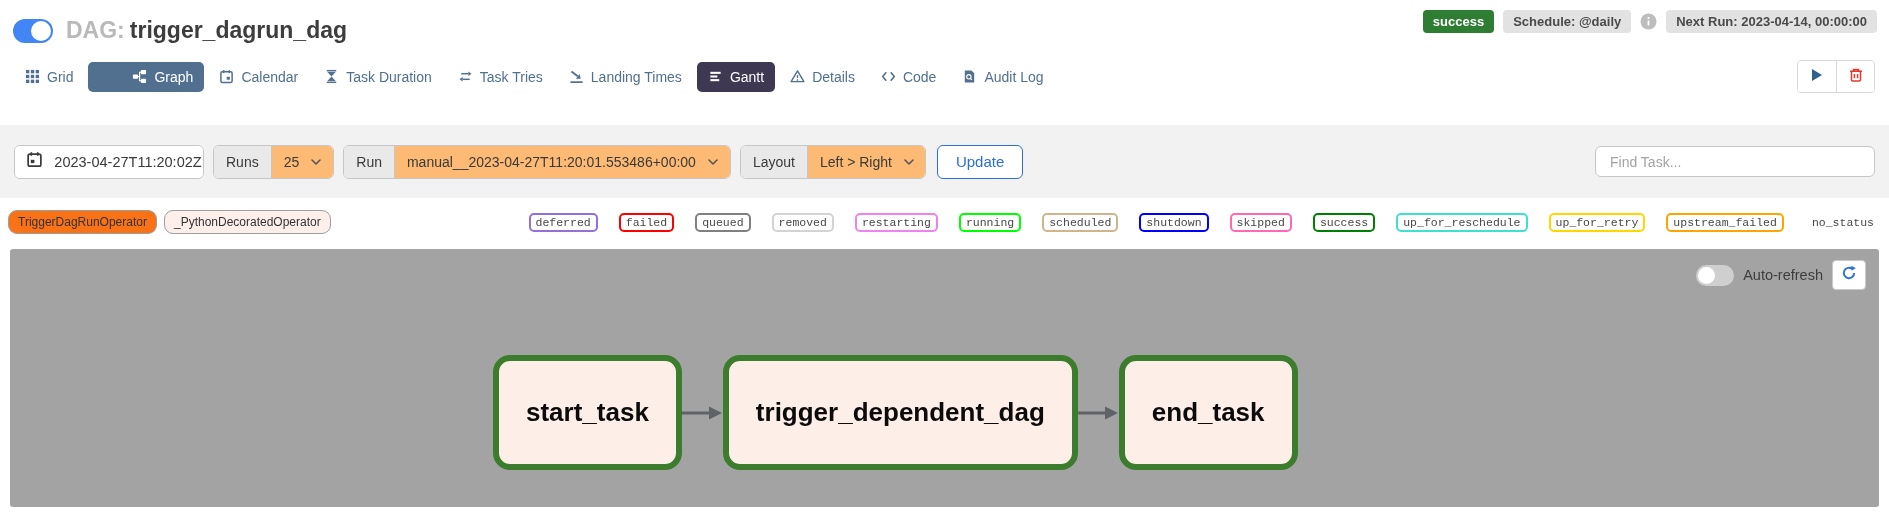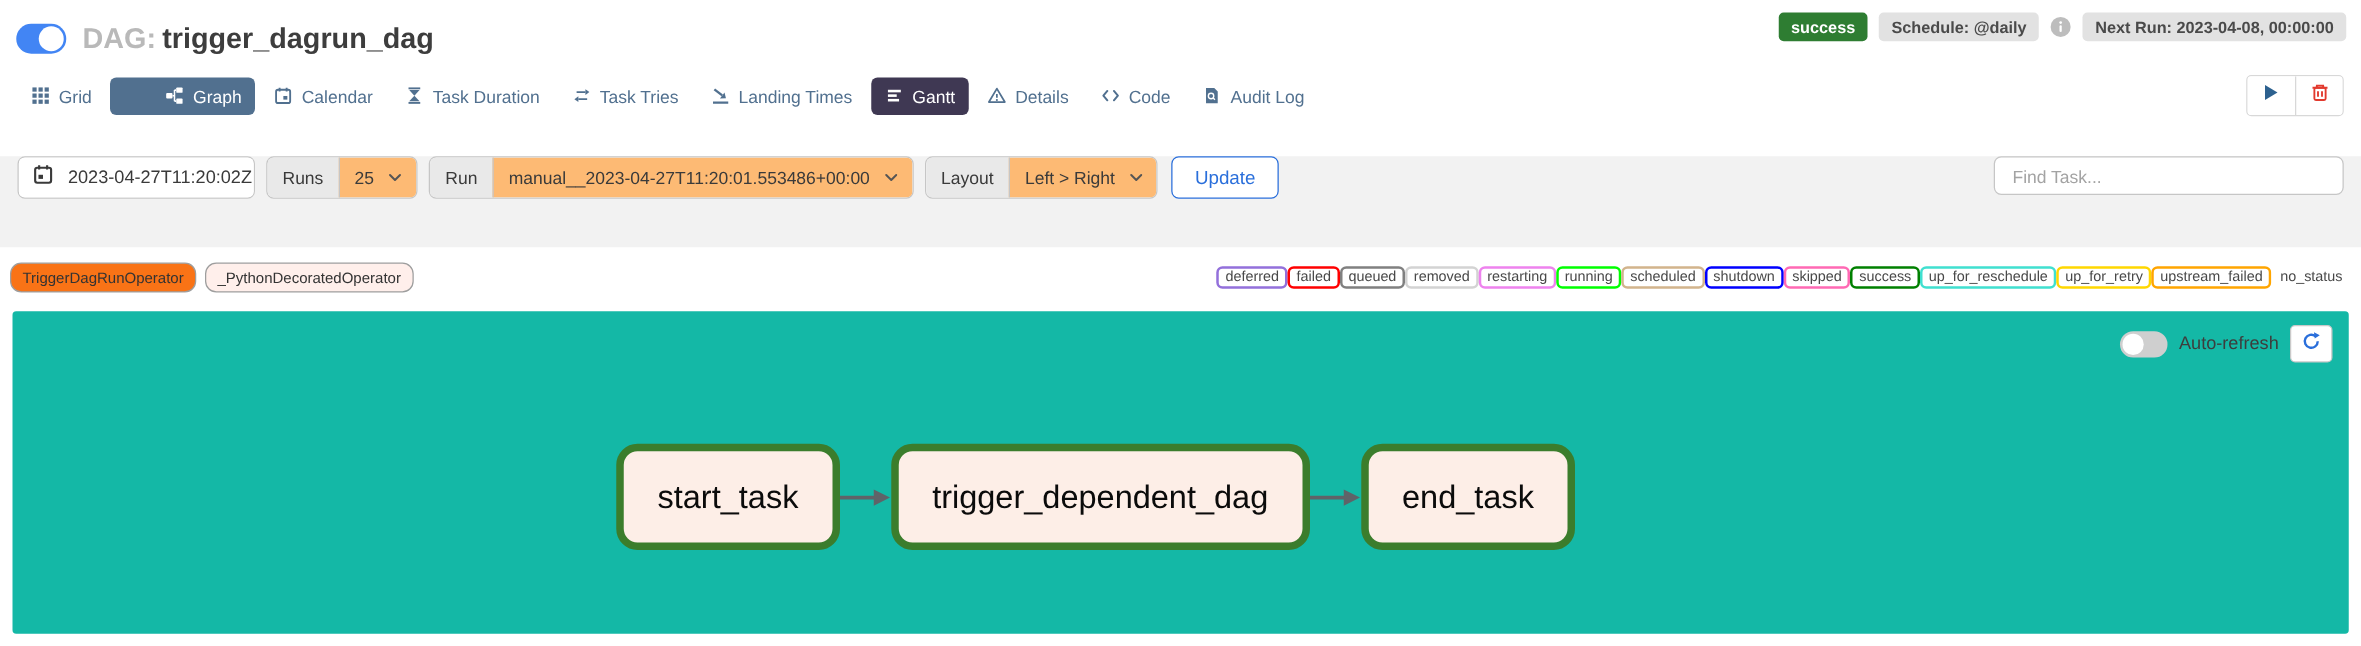--- a/index.html
+++ b/index.html
@@ -32,21 +32,21 @@
   .tab--active { background:#51708f; color:#fff;padding-left:44px; }
   .tab--gantt { background:#3f3853; color:#fff; }
   .tab-actions { margin-left:auto; display:flex; border:1px solid #d8d8d8;
     border-radius:4px; overflow:hidden; background:#fff; }
   .action-btn { width:38px; height:31px; display:flex; align-items:center;
     justify-content:center; background:#fff; cursor:pointer; }
   .action-btn + .action-btn { border-left:1px solid #d8d8d8; }
 
   
   .filterbar { margin-top:32px; height:73px; background:#f2f2f2; display:flex;
-    padding:0 14px; gap:9px; }
+    align-items:center; padding:0 14px; gap:9px; }
   .group { display:flex; align-items:stretch; height:34px; border:1px solid #c6c6c6;
     border-radius:6px; overflow:hidden; background:#fff; }
   .group > * + * { border-left:1px solid #c6c6c6; }
   .addon { background:#e9e9e9; display:flex; align-items:center; padding:0 12px;
     font-size:14px; color:#3a3a3a; }
   .iconbtn { width:38px; display:flex; align-items:center; justify-content:center;
     background:#fff; cursor:pointer; }
   .date-input { width:150px; border:none; outline:none; text-align:center;
     font-size:14.5px; color:#3a3a3a; font-family:"Liberation Sans", sans-serif; }
   .sel { display:flex; align-items:center; gap:12px; padding:0 12px; font-size:14px;
@@ -58,42 +58,42 @@
   .find-input { margin-left:auto; width:280px; height:31px; border:1px solid #c6c6c6;
     border-radius:6px; background:#fff; font-size:14px; color:#3a3a3a; padding:0 14px;
     outline:none; font-family:"Liberation Sans", sans-serif; }
   .find-input::placeholder { color:#a3a3a3; }
 
   
   .legend { height:48px; display:flex; align-items:center; padding:0 8px; background:#fff; }
   .op-pills { display:flex; gap:7px; }
   .op-pill { border:1px solid #9e9e9e; border-radius:9px; padding:4px 9px;
     font-size:12px; color:#333; white-space:nowrap; }
-  .statuses { margin-left:auto; display:flex; align-items:flex-end; gap:0; }
+  .statuses { margin-left:auto; display:flex; align-items:flex-end; gap:21px;font-family:Liberation Mono, monospace; }
   .status-badge { border:2px solid #888; border-radius:5px; padding:1px 5px;
     font-size:11.5px; color:#484848; background:#fff; white-space:nowrap; }
 
   
   .graph-panel { position:relative; margin:3px 10px 0 10px; height:258px;
-    background:#14b8a6; border-radius:3px;text-align:center; }
+    background:#a3a3a3; border-radius:3px;text-align:center; }
   .autorefresh { position:absolute; top:11px; right:13px; display:flex;
     align-items:center; gap:9px; }
   .ar-toggle { width:38px; height:21px; border-radius:11px; background:#cfcfcf;
     position:relative; cursor:pointer; }
   .ar-toggle .knob { position:absolute; top:2px; left:2px; width:17px; height:17px;
     border-radius:50%; background:#fff; }
   .ar-label { font-size:14.5px; color:#3d3d3d; }
   .refresh-btn { width:34px; height:30px; background:#fff; border:1px solid #c9c9c9;
     border-radius:4px; display:flex; align-items:center; justify-content:center;
     cursor:pointer; }
 
   .nodes { position:absolute; left:483px; top:106px; display:flex; align-items:center; }
-  .node { height:85px; border:6px solid #3b7d2c; background:#fdeee7; border-radius:17px;
+  .node { height:115px; border:6px solid #3b7d2c; background:#fdeee7; border-radius:17px;
     display:flex; align-items:center; justify-content:center; padding:0 27px;
-    font-size:26px; color:#0b0b0b; white-space:nowrap; cursor:pointer; }
+    font-size:26px; color:#0b0b0b; white-space:nowrap; cursor:pointer;font-weight:bold; }
   .edge { display:flex; align-items:center; }
   .edge svg { display:block; }
 </style>
 </head>
 <body>
 
 <div class="header">
   <div class="dag-toggle">
     <div class="knob"></div>
   </div>
@@ -105,21 +105,21 @@
 <div class="header-badges">
   <span class="badge badge-success">success</span>
   <span class="badge badge-gray">Schedule: @daily</span>
   <span class="info-icon">
     <svg width="17" height="17" viewBox="0 0 17 17">
         <circle cx="8.5" cy="8.5" r="8" fill="#bdbdbd"></circle>
         <circle cx="8.5" cy="5" r="1.1" fill="#fff"></circle>
         <rect x="7.6" y="7.2" width="1.8" height="5.4" rx="0.9" fill="#fff"></rect>
       </svg>
   </span>
-  <span class="badge badge-gray">Next Run: 2023-04-08, 00:00:00</span>
+  <span class="badge badge-gray">Next Run: 2023-04-14, 00:00:00</span>
 </div>
 
 <div class="tabbar">
   <div class="tab">
     <span>
         <svg width="15" height="15" viewBox="0 0 16 16" fill="currentColor">
           <rect x="1" y="1" width="3.6" height="3.6"></rect>
           <rect x="6.2" y="1" width="3.6" height="3.6"></rect>
           <rect x="11.4" y="1" width="3.6" height="3.6"></rect>
           <rect x="1" y="6.2" width="3.6" height="3.6"></rect>

